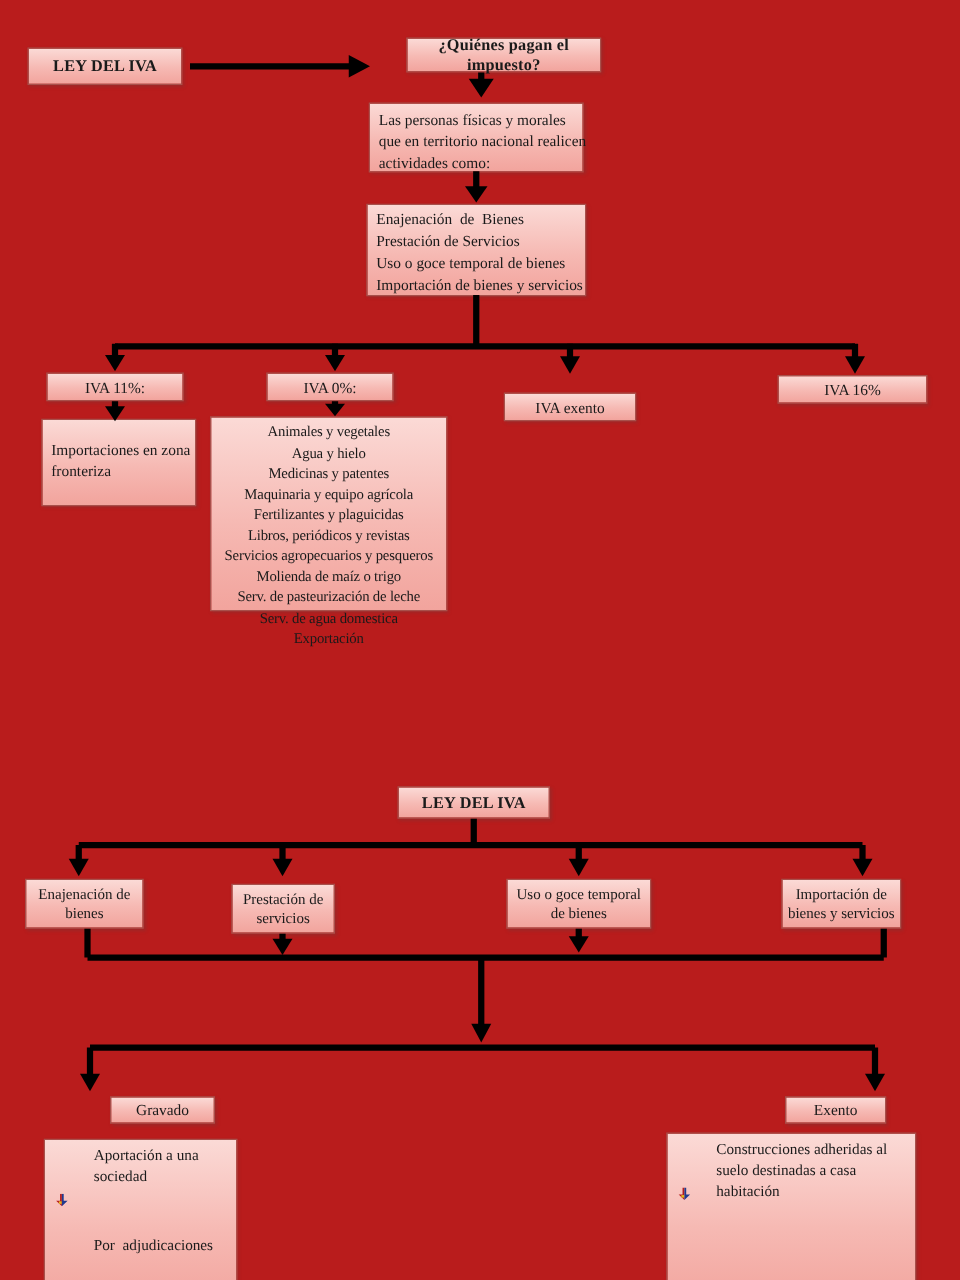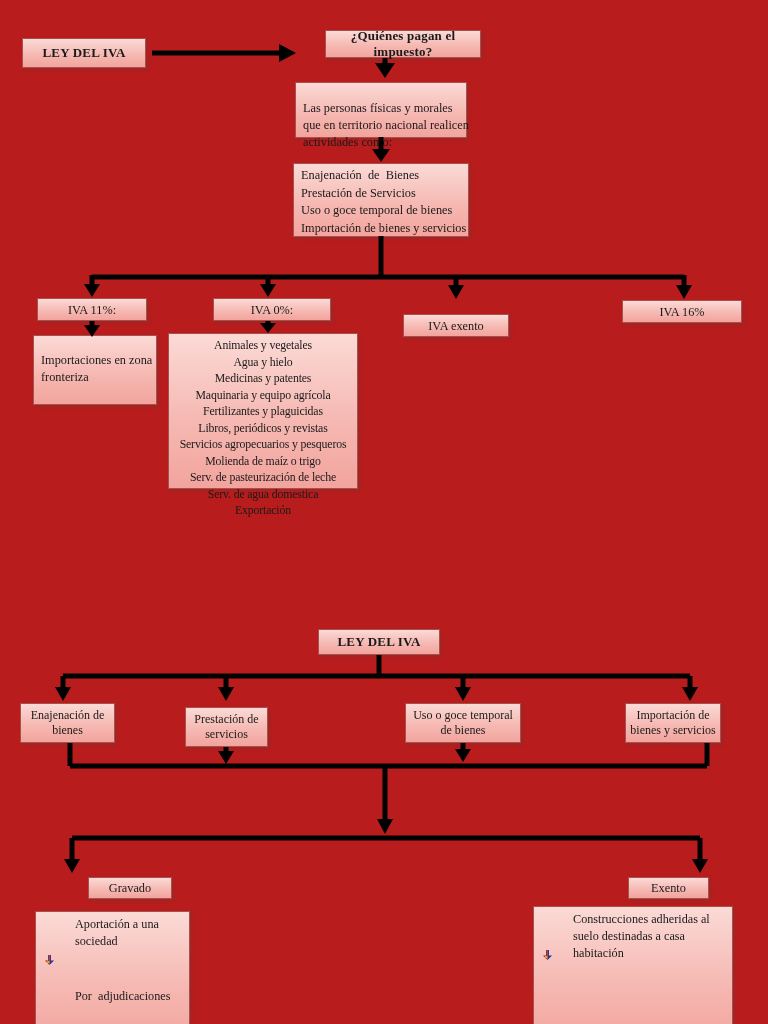--- a/index.html
+++ b/index.html
@@ -13,21 +13,21 @@
     background:linear-gradient(180deg,#fbdad6 0%,#f6b9b3 55%,#f2a49d 100%);
     border:1.6px solid #a8504b;
     box-shadow:1.5px 1.5px 2.5px rgba(110,60,60,.35);
     font-size:12.3px;line-height:16px;
   }
   .center{display:flex;align-items:center;justify-content:center;text-align:center;}
   .bold{font-weight:bold;font-size:13px;letter-spacing:.2px;}
   .lines{padding:3px 7px;}
   .lines .line{white-space:pre;line-height:17px;}
   .act .line{line-height:17.5px;}
-  .who{padding:17px 7px;}
+  .who{padding:5px 7px;}
   .zona{padding:16px 7px;}
   .small-list{font-size:11.8px;letter-spacing:-.15px;padding:3px 6px;}
   .small-list .line{line-height:16.5px;}
   .cat{font-size:12px;line-height:15.5px;padding:2px 3px;}
   .bullets{padding:4px 8px;margin:0;list-style:none;font-size:12.2px;}
   .bullets li{display:flex;gap:20px;line-height:17px;white-space:pre-wrap;}
   .bullets .bicon{flex:0 0 11px;padding-top:4px;}
   .btxt{flex:1;}
 </style>
 </head>
@@ -48,21 +48,21 @@
 
   <div class="box lines act" style="left:293px;top:163px;width:176px;height:74px;">
 
   <div class="line">Enajenación  de  Bienes</div>
       <div class="line">Prestación de Servicios</div>
       <div class="line">Uso o goce temporal de bienes</div>
       <div class="line">Importación de bienes y servicios</div>
     </div>
 
   <div class="box center" style="left:37px;top:298px;width:110px;height:23px;">IVA 11%:</div>
-  <div class="box center" style="left:213px;top:298px;width:118px;height:23px;">IVA 0%:</div>
+  <div class="box center" style="left:213px;top:298px;width:102px;height:23px;">IVA 0%:</div>
   <div class="box center" style="left:403px;top:300px;width:106px;height:23px;margin-top:14px;">IVA exento</div>
   <div class="box center" style="left:622px;top:300px;width:120px;height:23px;">IVA 16%</div>
 
   <div class="box lines zona" style="left:33px;top:335px;width:124px;height:70px;">
 
   <div class="line">Importaciones en zona</div>
       <div class="line">fronteriza</div>
     </div>
 
   <div class="box lines small-list" style="left:168px;top:333px;width:190px;height:156px;text-align:center;">

